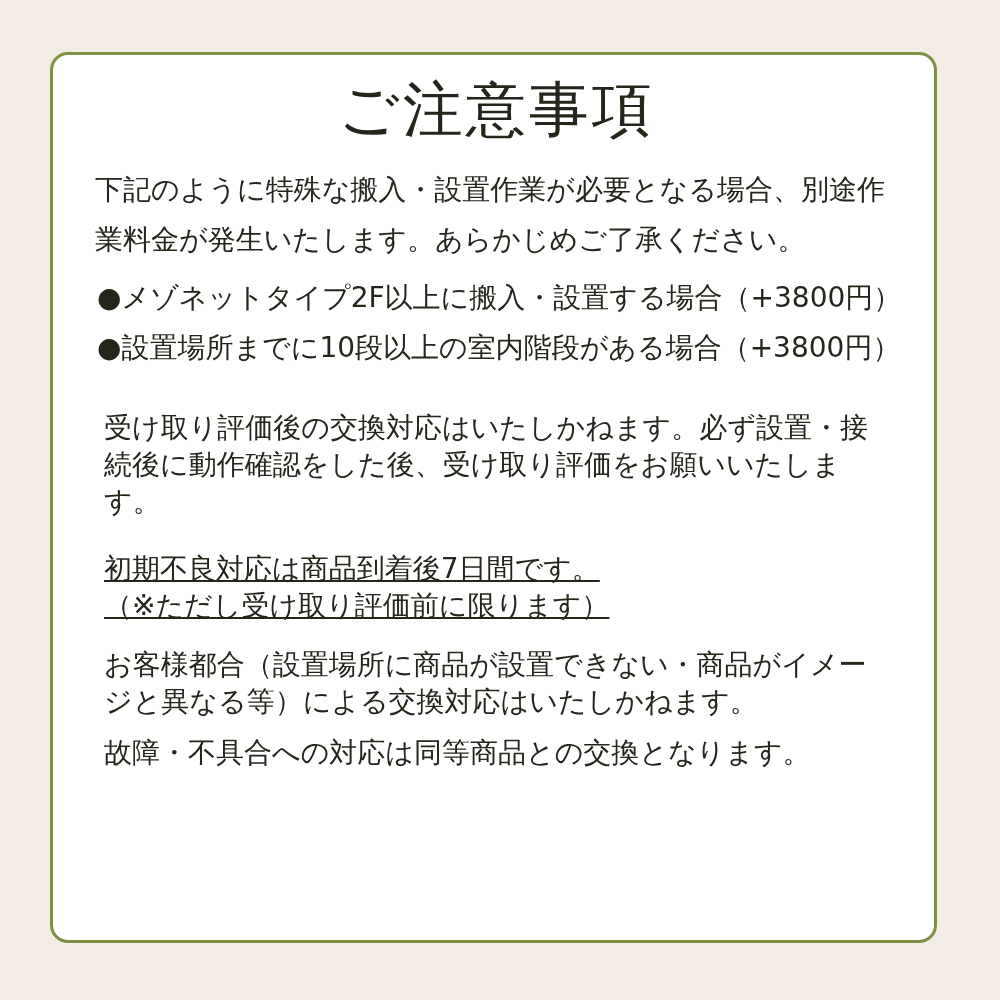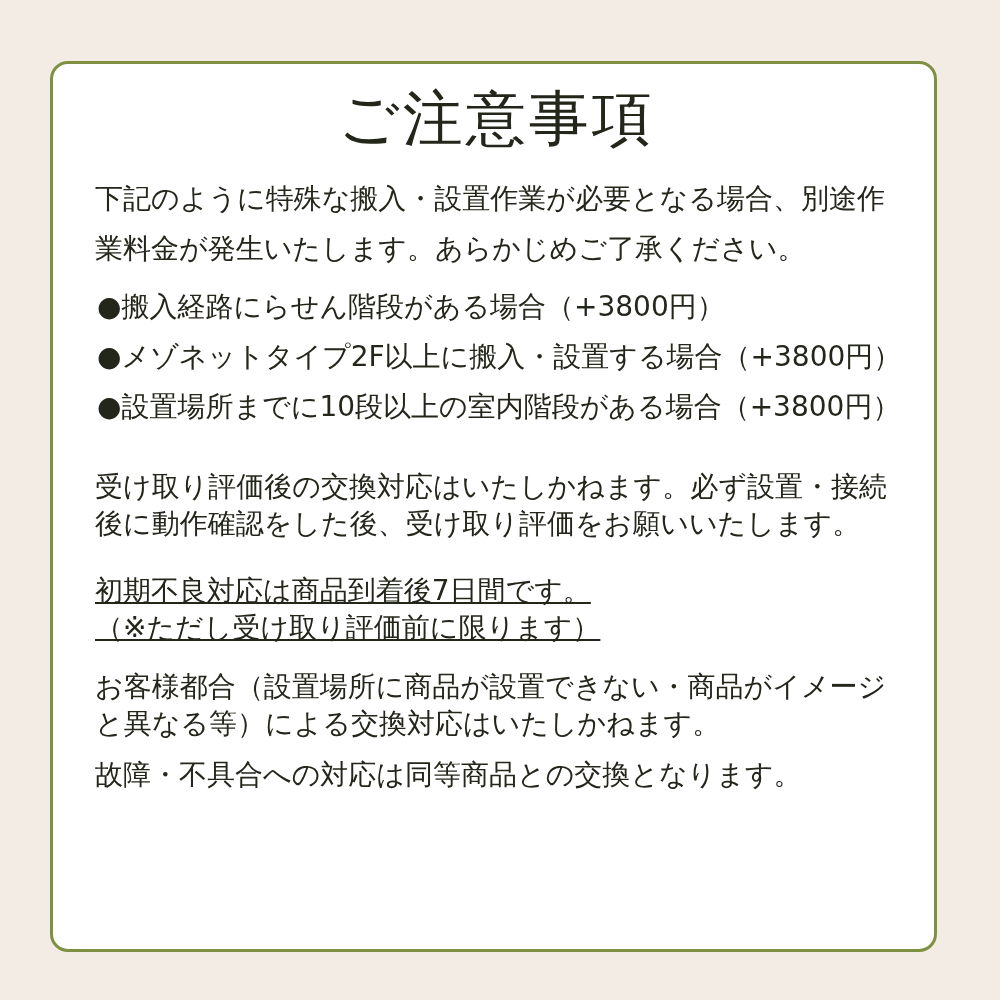--- a/index.html
+++ b/index.html
@@ -10,21 +10,21 @@
     width: 1000px;
     height: 1000px;
     background: #f3ece5;
     font-family: "DejaVu Sans", sans-serif;
     color: #23261b;
     position: relative;
   }
   .card {
     position: absolute;
     left: 50px;
-    top: 61px;
+    top: 52px;
     width: 887px;
     height: 891px;
     box-sizing: border-box;
     background: #ffffff;
     border: 3px solid #7e9142;
     border-radius: 18px;
     padding: 18px 36px 0 42px;
     overflow: hidden;
   }
   .title {
@@ -50,39 +50,38 @@
     line-height: 28px;
     padding: 11px 0;
     white-space: nowrap;
   }
   .bullet {
     display: inline-block;
   }
   .para {
     font-size: 28px;
     line-height: 37px;
-    margin: 0;
+    margin: 9px;
     white-space: pre-line;
   }
   .para-2 { margin-top: 36px; }
   .para-3 { margin-top: 30px; text-decoration: underline; }
   .para-4 { margin-top: 22px; }
   .para-5 { margin-top: 14px; }
 </style>
 </head>
 <body>
 
 <div class="card">
 
   <h1 class="title">ご注意事項</h1>
 
   <p class="intro">下記のように特殊な搬入・設置作業が必要となる場合、別途作業料金が発生いたします。あらかじめご了承ください。</p>
 
   <ul class="surcharge-list">
-    <li><span class="bullet">●</span><span>搬入経路にらせん階段がある場合（+3800円）</span></li>
     <li><span class="bullet">●</span><span>メゾネットタイプ2F以上に搬入・設置する場合（+3800円）</span></li>
     <li><span class="bullet">●</span><span>設置場所までに10段以上の室内階段がある場合（+3800円）</span></li>
   </ul>
 
   <p class="para para-2">受け取り評価後の交換対応はいたしかねます。必ず設置・接続後に動作確認をした後、受け取り評価をお願いいたします。</p>
 
   <p class="para para-3">初期不良対応は商品到着後7日間です。
 （※ただし受け取り評価前に限ります）</p>
 
   <p class="para para-4">お客様都合（設置場所に商品が設置できない・商品がイメージと異なる等）による交換対応はいたしかねます。</p>

